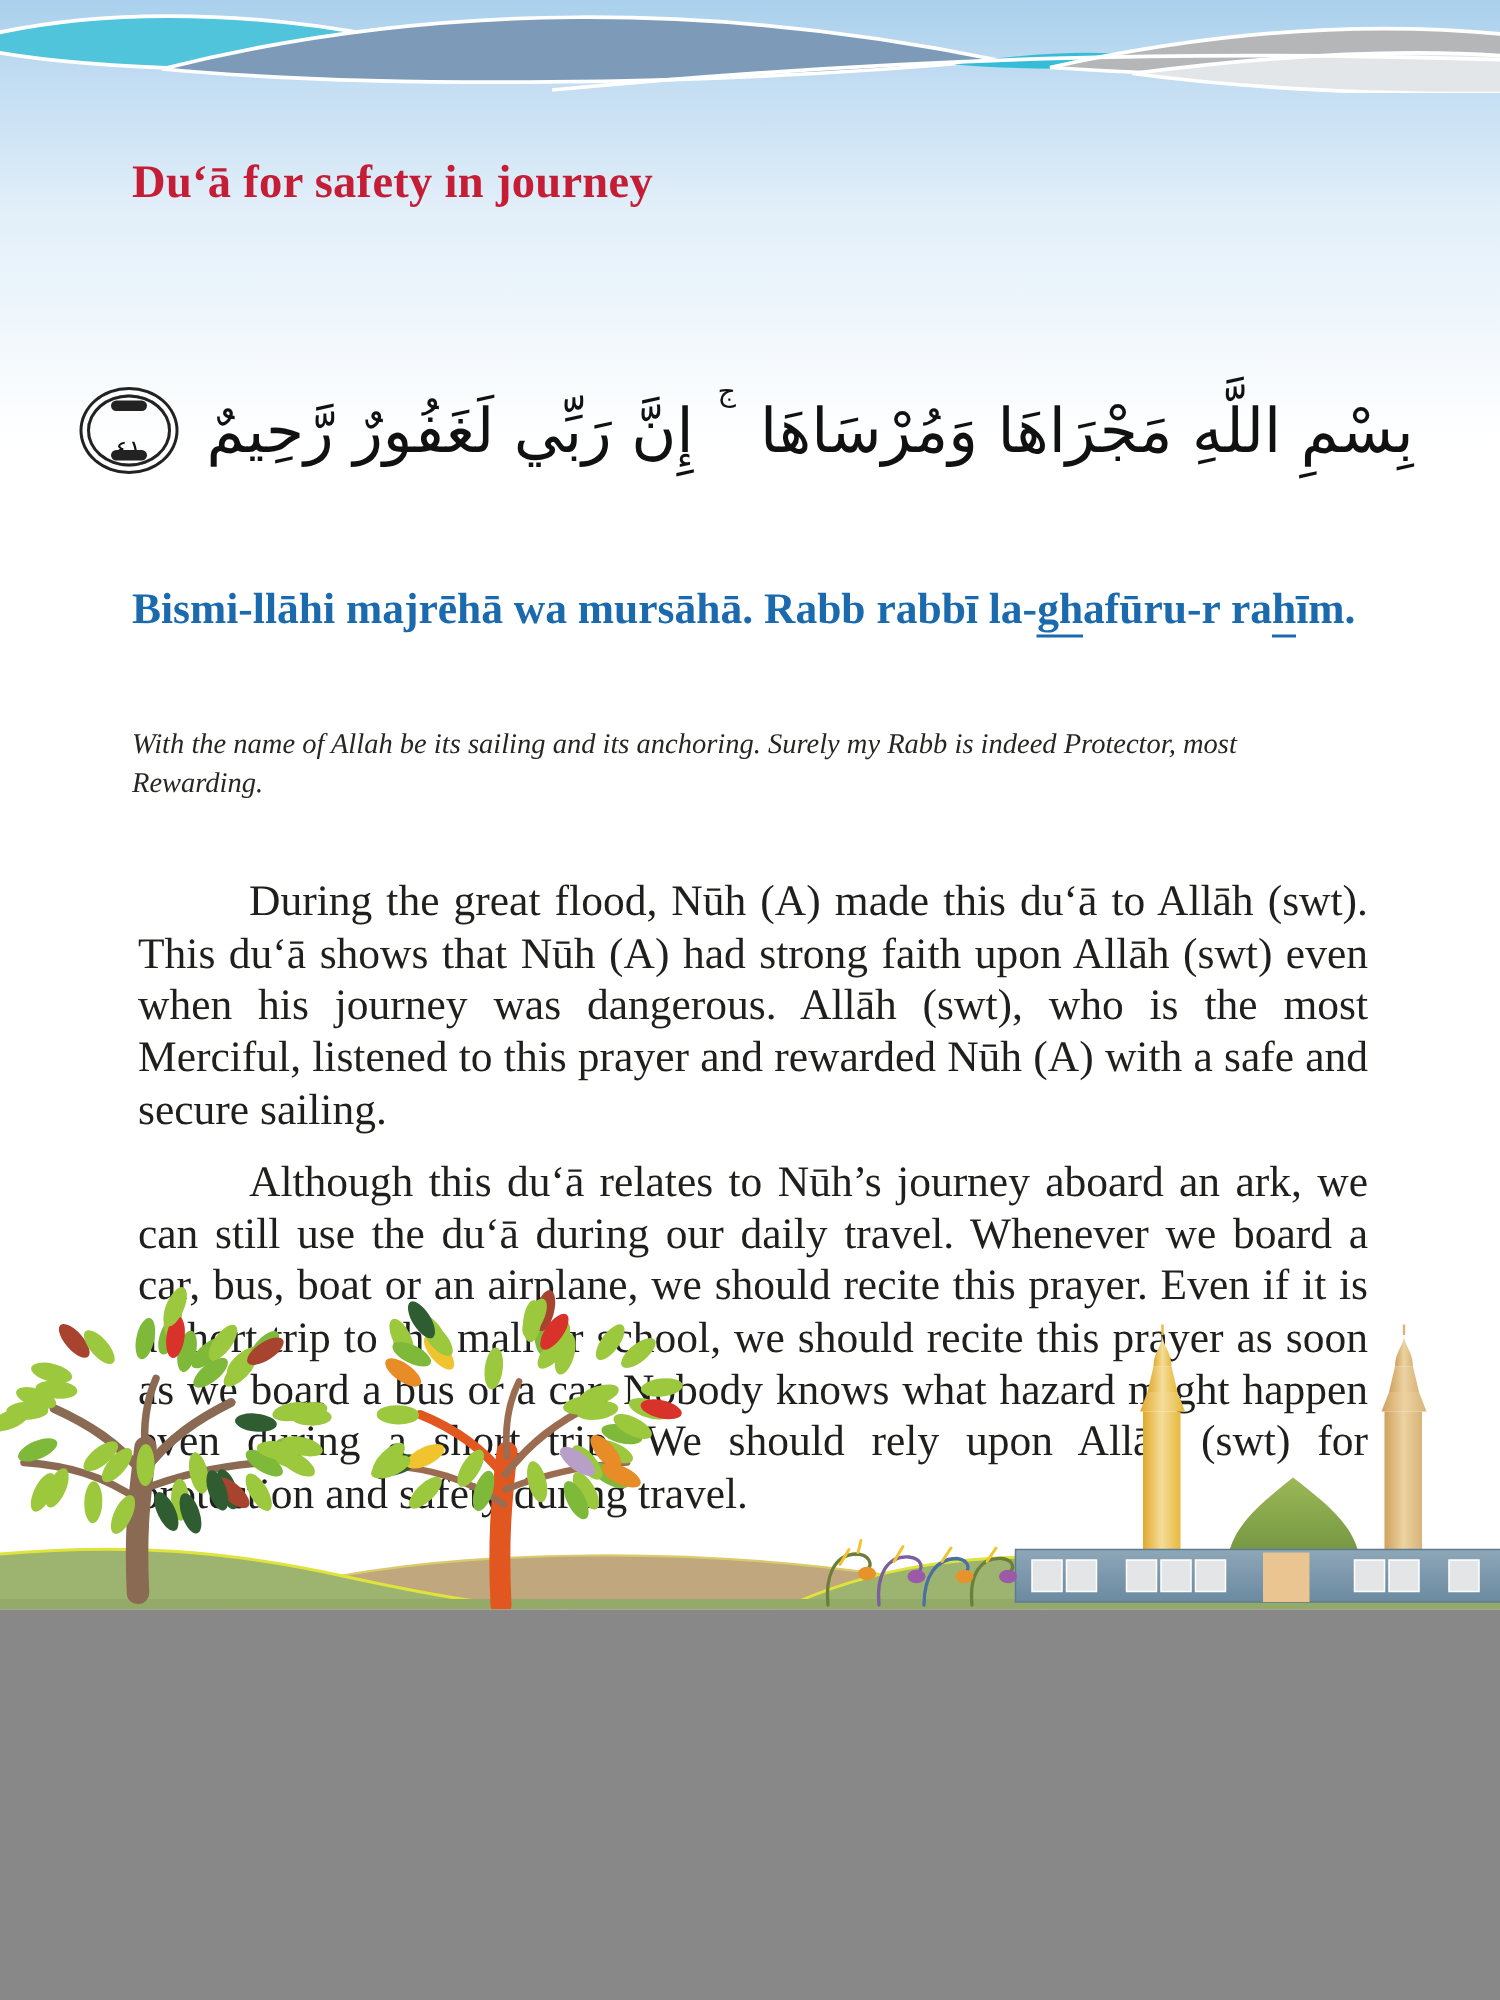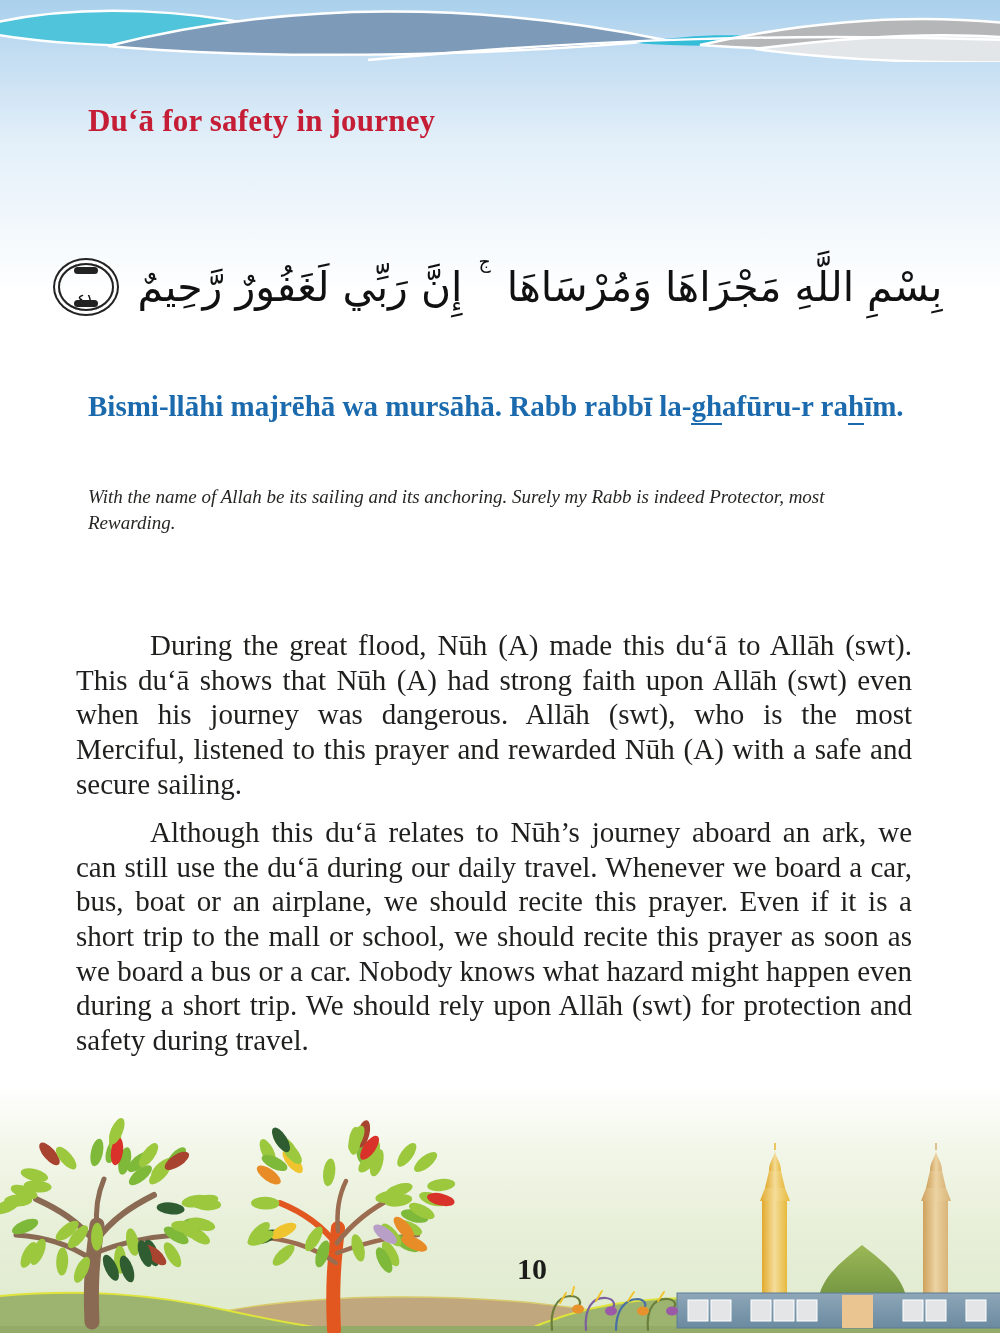--- a/index.html
+++ b/index.html
@@ -1,17 +1,17 @@
 <!DOCTYPE html>
 <html><head>
 <meta charset="utf-8">
 <style>
   html,body{margin:0;padding:0;background:#888;}
   .page{
-    position:relative;width:1000px;height:1333px;margin:0 auto;overflow:hidden;
+    position:relative;width:1000px;height:1073px;margin:0 auto;overflow:hidden;
     background:linear-gradient(180deg,#a9d0ec 0px,#c3ddf2 55px,#e2eff9 140px,#ffffff 295px,#ffffff 1085px,#f2f6e8 1150px,#e7efd8 1230px,#deeacd 1333px);
     font-family:"Liberation Serif",serif;color:#1f1f1d;
   }
   .band{position:absolute;top:0;left:0;width:1000px;height:62px;}
   .header-row{position:absolute;top:104px;left:88px;right:88px;display:flex;justify-content:space-between;align-items:flex-start;}
   .title{font-size:31px;font-weight:bold;line-height:1.1;letter-spacing:.2px;}
   .surah-block{text-align:right;line-height:1.05;}
   .surah-label{font-size:24px;}
   .surah-ref{font-size:27px;font-weight:bold;margin-top:3px;}
   .arabic{
@@ -33,21 +33,21 @@
   .medallion:before{top:2px;} .medallion:after{bottom:2px;}
   .translit{
     position:absolute;top:386px;left:88px;right:88px;
     font-size:29px;font-weight:bold;line-height:1.4;
   }
   .translit .u{border-bottom:2.5px solid currentColor;padding-bottom:1px;}
   .translation{
     position:absolute;top:484px;left:88px;right:88px;
     font-family:Liberation Serif, serif;font-style:italic;font-size:19px;line-height:1.38;color:#262624;
   }
-  .bodytext{position:absolute;top:584px;left:76px;right:88px;margin-top:44px;}
+  .bodytext{position:absolute;top:584px;left:92px;right:88px;}
   .bodytext p{
     margin:0 0 14px 0;font-size:29px;line-height:1.195;text-align:justify;text-indent:74px;
   }
   .pagenum{
     position:absolute;top:1252px;left:0;width:1000px;text-align:center;
     font-size:30px;font-weight:bold;color:#1c1c1a;z-index:5;margin-left:32px;
   }
   .footer-scene{position:absolute;left:0;bottom:0;width:1000px;height:240px;z-index:1;}
 </style>
 </head>

